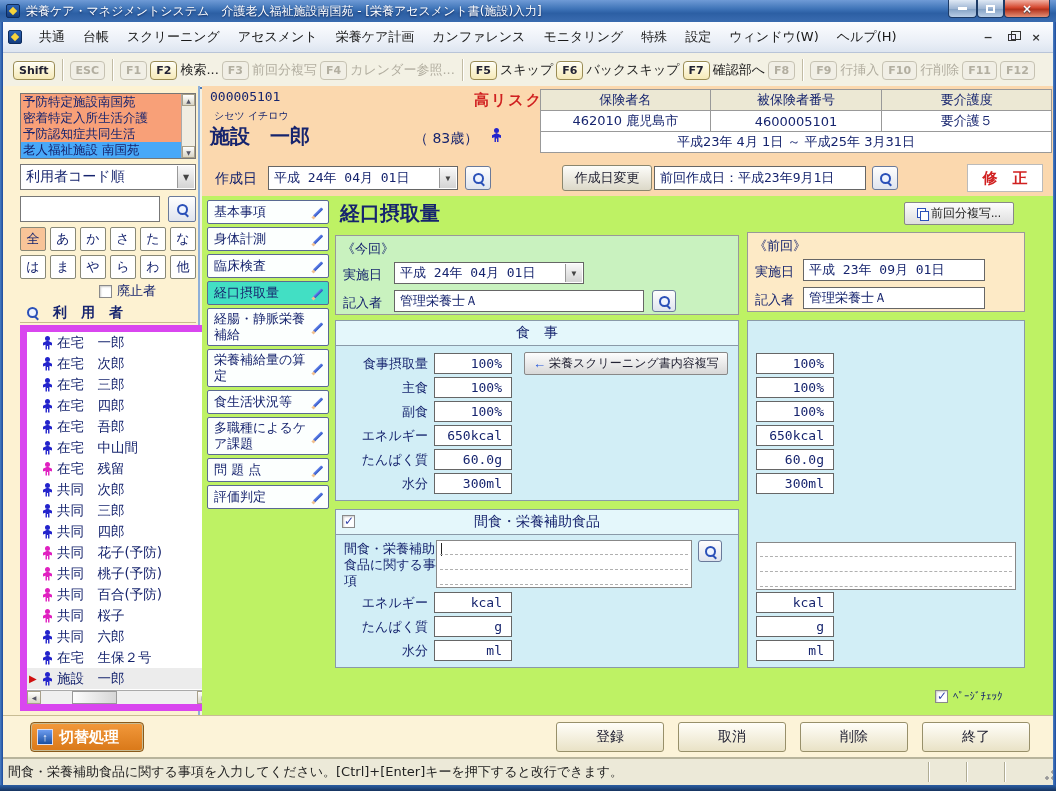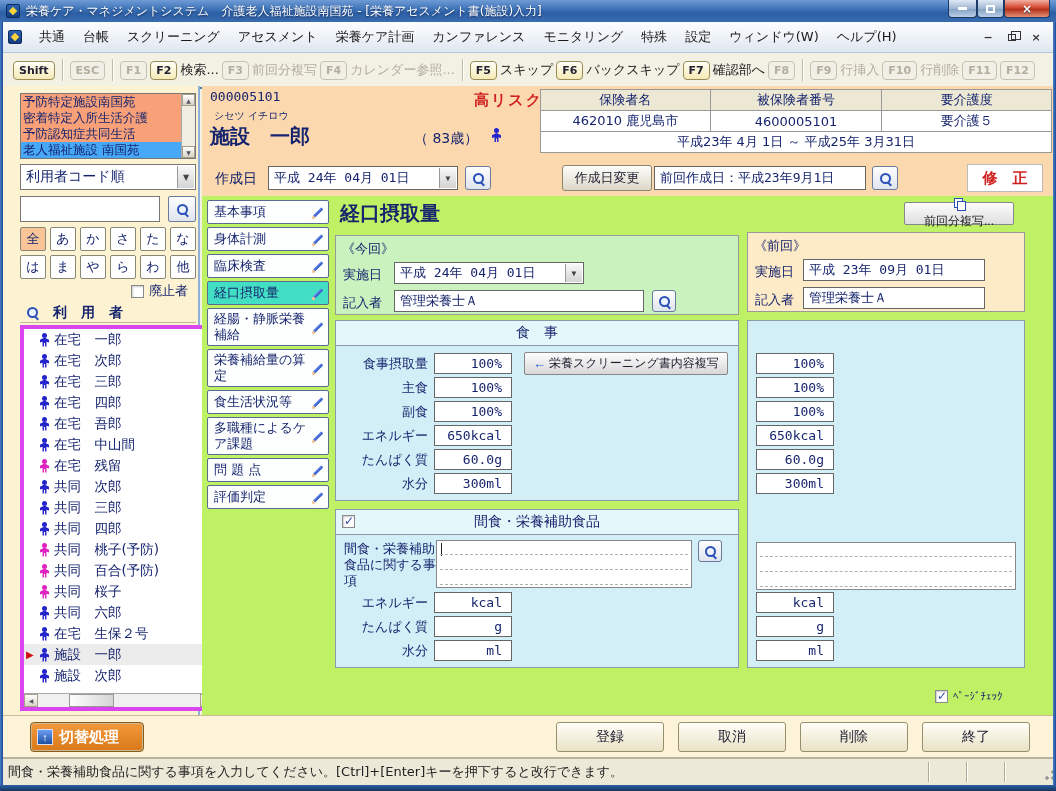--- a/index.html
+++ b/index.html
@@ -79,26 +79,26 @@
   .mag-icon::before{ content:""; position:absolute; left:1px; top:1px; width:7px; height:7px; border:2px solid #2a50b8; border-radius:50%; background:#eef4ff;}
   .mag-icon::after{ content:""; position:absolute; right:0; bottom:0; width:5px; height:2px; background:#2a50b8; transform:rotate(45deg); }
 
   .kana-grid{ position:absolute; left:17px; top:141px; width:178px; display:grid; grid-template-columns:repeat(6,26px); grid-auto-rows:24px; gap:4px; }
   .kana-btn{ background:#fff; border:1px solid #887; border-radius:2px; font-size:13px; color:#16246e; display:flex; align-items:center; justify-content:center; }
   .kana-btn.selected{ background:#f8c498; }
 
   .checkbox{ display:inline-block; width:13px; height:13px; background:#fff; border:1px solid #8a8a8a; box-shadow:inset 1px 1px 2px #ccc; position:relative; vertical-align:middle; }
   .checkbox.checked::after{ content:"✓"; position:absolute; left:1px; top:-2px; font-size:12px; font-weight:bold; color:#3344aa; }
 
-  .abolish-row{ position:absolute; left:96px; top:196px; display:flex; align-items:center; gap:5px;margin-left:32px; }
+  .abolish-row{ position:absolute; left:96px; top:196px; display:flex; align-items:center; gap:5px; }
   .abolish-label{ font-size:13px; color:#16246e; }
 
   .user-header{ position:absolute; left:17px; top:217px; width:176px; height:20px; display:flex; align-items:center; gap:14px;
     font-size:14px; font-weight:bold; color:#16246e; padding-left:6px; border-bottom:1px solid #c8b890; }
-  .user-listbox{ position:absolute; left:17px; top:239px; width:212px; height:386px; background:#fff; border:4px solid #d946ef; overflow:hidden; }
+  .user-listbox{ position:absolute; left:17px; top:239px; width:212px; height:386px; background:#fff; border:7px solid #d946ef; overflow:hidden; }
   .user-rows{ position:absolute; left:0; top:0; right:14px; bottom:14px; overflow:hidden; }
   .user-row{ height:21px; display:flex; align-items:center; font-size:13.5px; color:#16246e; white-space:nowrap; padding-left:16px; position:relative; }
   .user-row.selected{ background:#ececec; }
   .sel-arrow{ position:absolute; left:2px; color:#d01010; font-size:10px; }
   .person{ display:inline-block; width:9px; height:14px; position:relative; margin-right:5px; flex:0 0 auto;}
   .person::before{ content:""; position:absolute; left:2px; top:0; width:5px; height:5px; border-radius:50%; background:currentColor; }
   .person::after{ content:""; position:absolute; left:0; top:5px; width:9px; height:9px; background:currentColor;
     clip-path:polygon(50% 0,100% 25%,100% 55%,72% 46%,72% 100%,56% 100%,56% 62%,44% 62%,44% 100%,28% 100%,28% 46%,0 55%,0 25%); }
   .person.male{ color:#2424cc; } .person.female{ color:#e020c0; }
   .user-vscroll{ position:absolute; right:0; top:0; width:14px; bottom:14px; background:#f0f0f0; border-left:1px solid #aaa; }
@@ -144,21 +144,21 @@
     display:flex; align-items:center; padding:2px 3px 2px 6px; position:relative; }
   .tab.tall{ min-height:38px; }
   .tab.selected{ background:#42dfc4; }
   .tab-label{ flex:1; line-height:16px; }
   .pencil{ width:13px; height:13px; position:relative; flex:0 0 auto; }
   .pencil::before{ content:""; position:absolute; left:0px; top:5px; width:12px; height:3px; background:linear-gradient(#6d8cf0,#2a50c0); transform:rotate(-45deg); border-radius:1px; }
   .pencil::after{ content:""; position:absolute; left:0px; top:10px; width:3px; height:3px; background:#f0c090; transform:rotate(-45deg); }
 
   .page-title{ position:absolute; left:138px; top:4px; font-size:20px; font-weight:bold; color:#16246e; }
   .copy-prev-btn{ position:absolute; left:702px; top:6px; width:110px; height:23px; background:linear-gradient(#fdfdfd,#dedede);
-    border:1px solid #888; border-radius:2px; font-size:12px; color:#222; display:flex; align-items:center; justify-content:center; gap:4px;flex-direction:column; }
+    border:1px solid #888; border-radius:2px; font-size:12px; color:#222; display:flex; align-items:center; justify-content:center; gap:4px; }
   .copy-ic{ width:10px; height:11px; position:relative; flex:0 0 auto; }
   .copy-ic::before,.copy-ic::after{ content:""; position:absolute; width:7px; height:8px; background:#fff; border:1px solid #2a50b8; }
   .copy-ic::before{ left:0; top:0; } .copy-ic::after{ left:3px; top:3px; }
 
   .panel{ position:absolute; border:1px solid #999; }
   .cur-panel{ left:133px; top:39px; width:404px; height:80px; background:#c9f2bf; }
   .prev-panel{ left:545px; top:36px; width:278px; height:80px; background:#fdeac6; }
   .pn-head{ position:absolute; left:6px; top:4px; font-size:13px; color:#16246e; }
   .pn-label{ position:absolute; left:7px; font-size:13px; color:#16246e; }
   .pn-field{ position:absolute; background:#fff; border:1px solid #666; height:22px; font-size:13px; color:#16246e;
@@ -413,20 +413,24 @@
               <span class="person male"></span>
               <span>共同　次郎</span>
             </div>
             <div class="user-row">
               <span class="person male"></span>
               <span>共同　三郎</span>
             </div>
             <div class="user-row">
               <span class="person male"></span>
               <span>共同　四郎</span>
+            </div>
+            <div class="user-row">
+              <span class="person female"></span>
+              <span>共同　花子(予防)</span>
             </div>
             <div class="user-row">
               <span class="person female"></span>
               <span>共同　桃子(予防)</span>
             </div>
             <div class="user-row">
               <span class="person female"></span>
               <span>共同　百合(予防)</span>
             </div>
             <div class="user-row">

